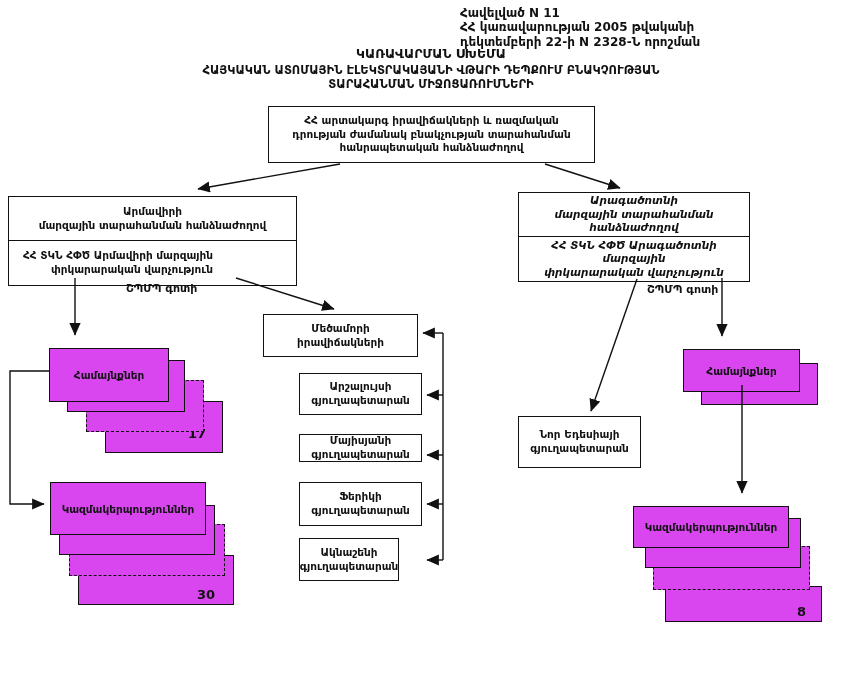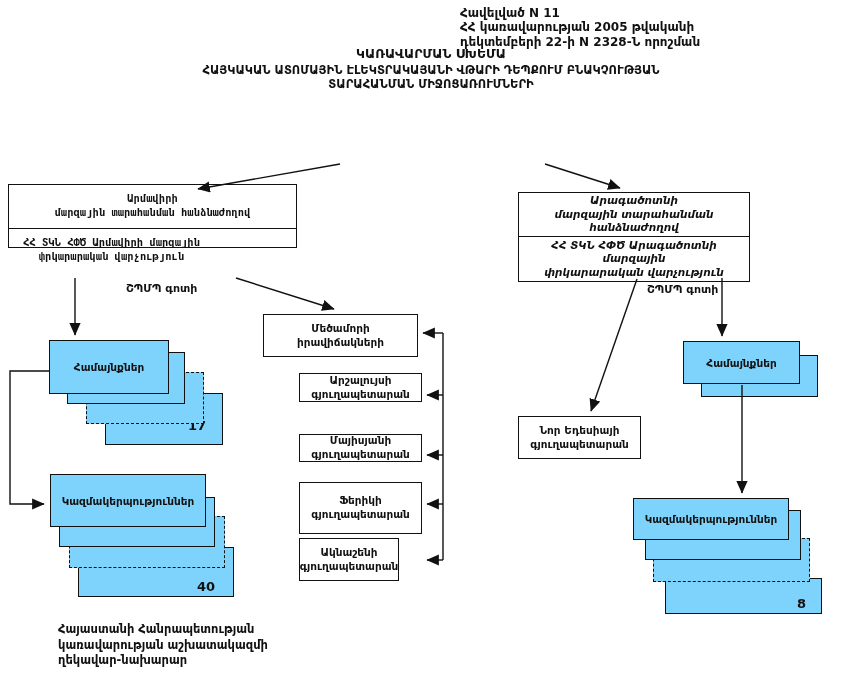--- a/index.html
+++ b/index.html
@@ -15,21 +15,21 @@
     display:flex;align-items:center;justify-content:center;
     text-align:center;font-weight:bold;font-size:10.5px;line-height:1.3;
     white-space:pre-line;box-sizing:border-box;
   }
   .cellwrap{position:absolute;border:1.5px solid #111;background:#fff;box-sizing:border-box;}
   .cell{
     display:flex;align-items:center;justify-content:center;text-align:center;
     font-weight:bold;font-size:10.5px;line-height:1.3;white-space:pre-line;box-sizing:border-box;
   }
   .cell.top{border-bottom:1px solid #111;}
-  .stackbox{position:absolute;border:1.5px solid #111;background:#7dd3fc;box-sizing:border-box;}
+  .stackbox{position:absolute;border:1.5px solid #111;background:#d946ef;box-sizing:border-box;margin-top:8px;}
   .stackbox.dashed{border-style:dashed;border-width:1.3px;}
   .stacklabel{
     position:absolute;inset:0;display:flex;align-items:center;justify-content:center;
     font-weight:bold;font-size:10.5px;text-align:center;
   }
   .count{position:absolute;font-weight:bold;font-size:13px;}
   .zone{position:absolute;font-weight:bold;font-size:11px;}
   svg.arrows{position:absolute;left:0;top:0;pointer-events:none;}
 </style>
 </head>
@@ -38,67 +38,70 @@
 <div class="page">
 
   <div class="abs pre b" style="left:460px;top:6px;width:392px;text-align:left;font-size:12px;line-height:1.2;">Հավելված N 11
 ՀՀ կառավարության 2005 թվականի
 դեկտեմբերի 22-ի N 2328-Ն որոշման</div>
 
   <div class="abs b" style="left:0;top:46px;width:862px;text-align:center;font-size:12.5px;">ԿԱՌԱՎԱՐՄԱՆ ՍԽԵՄԱ</div>
   <div class="abs pre b" style="left:0;top:63px;width:862px;text-align:center;font-size:11.5px;line-height:1.25;">ՀԱՅԿԱԿԱՆ ԱՏՈՄԱՅԻՆ ԷԼԵԿՏՐԱԿԱՅԱՆԻ ՎԹԱՐԻ ԴԵՊՔՈՒՄ ԲՆԱԿՉՈՒԹՅԱՆ
 ՏԱՐԱՀԱՆՄԱՆ ՄԻՋՈՑԱՌՈՒՄՆԵՐԻ</div>
 
+  <div class="box" style="left:268px;top:106px;width:327px;height:57px;">ՀՀ արտակարգ իրավիճակների և ռազմական
+դրության ժամանակ բնակչության տարահանման
+հանրապետական հանձնաժողով</div>
 
-  <div class="cellwrap" style="left:8px;top:184px;width:289px;height:64px;font-family:Liberation Mono, monospace;">
+  <div class="cellwrap" style="left:8px;top:196px;width:289px;height:90px;">
     <div class="cell top" style="width:100%;height:44px;">Արմավիրի
 մարզային տարահանման հանձնաժողով</div>
-    <div class="cell" style="width:100%;height:44px;justify-content:flex-start;text-align:center;padding-left:14px;">ՀՀ ՏԿՆ ՀՓԾ Արմավիրի մարզային
+    <div class="cell" style="width:100%;height:44px;justify-content:flex-start;text-align:right;padding-left:14px;">ՀՀ ՏԿՆ ՀՓԾ Արմավիրի մարզային
 փրկարարական  վարչություն</div>
   </div>
 
   <div class="cellwrap" style="left:518px;top:192px;width:232px;height:90px;font-style:italic;">
     <div class="cell top" style="width:100%;height:44px;">Արագածոտնի
 մարզային տարահանման հանձնաժողով</div>
     <div class="cell" style="width:100%;height:44px;">ՀՀ ՏԿՆ ՀՓԾ Արագածոտնի մարզային
 փրկարարական վարչություն</div>
   </div>
 
   <div class="zone" style="left:126px;top:282px;">ՇՊՄՊ գոտի</div>
   <div class="zone" style="left:647px;top:283px;">ՇՊՄՊ գոտի</div>
 
   <div class="box" style="left:263px;top:314px;width:155px;height:43px;">Մեծամորի
 իրավիճակների</div>
 
-  <div class="box" style="left:299px;top:373px;width:123px;height:29px;">Արշալույսի
+  <div class="box" style="left:299px;top:373px;width:123px;height:42px;">Արշալույսի
 գյուղապետարան</div>
   <div class="box" style="left:299px;top:434px;width:123px;height:28px;">Մայիսյանի
 գյուղապետարան</div>
-  <div class="box" style="left:299px;top:482px;width:123px;height:52px;">Ֆերիկի
+  <div class="box" style="left:299px;top:482px;width:123px;height:44px;">Ֆերիկի
 գյուղապետարան</div>
   <div class="box" style="left:299px;top:538px;width:100px;height:43px;">Ակնաշենի
 գյուղապետարան</div>
 
-  <div class="box" style="left:518px;top:416px;width:123px;height:43px;">Նոր Եդեսիայի
+  <div class="box" style="left:518px;top:416px;width:123px;height:52px;">Նոր Եդեսիայի
 գյուղապետարան</div>
 
   <div>
     <div class="stackbox" style="left:105px;top:393px;width:118px;height:52px;">
       <span class="count" style="right:16px;bottom:11px;">17</span>
     </div>
     <div class="stackbox dashed" style="left:86px;top:372px;width:118px;height:52px;"></div>
     <div class="stackbox" style="left:67px;top:352px;width:118px;height:52px;"></div>
     <div class="stackbox" style="left:49px;top:340px;width:120px;height:54px;">
       <div class="stacklabel">Համայնքներ</div>
     </div>
   </div>
 
   <div>
     <div class="stackbox" style="left:78px;top:547px;width:156px;height:50px;">
-      <span class="count" style="right:18px;bottom:2px;">40</span>
+      <span class="count" style="right:18px;bottom:2px;">30</span>
     </div>
     <div class="stackbox dashed" style="left:69px;top:516px;width:156px;height:52px;"></div>
     <div class="stackbox" style="left:59px;top:497px;width:156px;height:50px;"></div>
     <div class="stackbox" style="left:50px;top:474px;width:156px;height:53px;">
       <div class="stacklabel">Կազմակերպություններ</div>
     </div>
   </div>
 
   <div>
     <div class="stackbox" style="left:701px;top:355px;width:117px;height:42px;"></div>
@@ -111,23 +114,20 @@
     <div class="stackbox" style="left:665px;top:578px;width:157px;height:36px;">
       <span class="count" style="right:15px;bottom:2px;">8</span>
     </div>
     <div class="stackbox dashed" style="left:653px;top:538px;width:157px;height:44px;"></div>
     <div class="stackbox" style="left:645px;top:510px;width:156px;height:50px;"></div>
     <div class="stackbox" style="left:633px;top:498px;width:156px;height:42px;">
       <div class="stacklabel">Կազմակերպություններ</div>
     </div>
   </div>
 
-  <div class="abs pre b" style="left:58px;top:622px;font-size:11.5px;line-height:1.35;">Հայաստանի Հանրապետության
-կառավարության աշխատակազմի
-ղեկավար-նախարար</div>
 
   <svg class="arrows" width="862" height="680" viewBox="0 0 862 680">
     <defs>
       <marker id="ah" markerWidth="11" markerHeight="9" refX="8.5" refY="4" orient="auto">
         <path d="M0,0 L9,4 L0,8 z" fill="#111"></path>
       </marker>
     </defs>
     <g stroke="#111" stroke-width="1.4" fill="none">
 
       <line x1="340" y1="164" x2="198" y2="189" marker-end="url(#ah)"></line>

